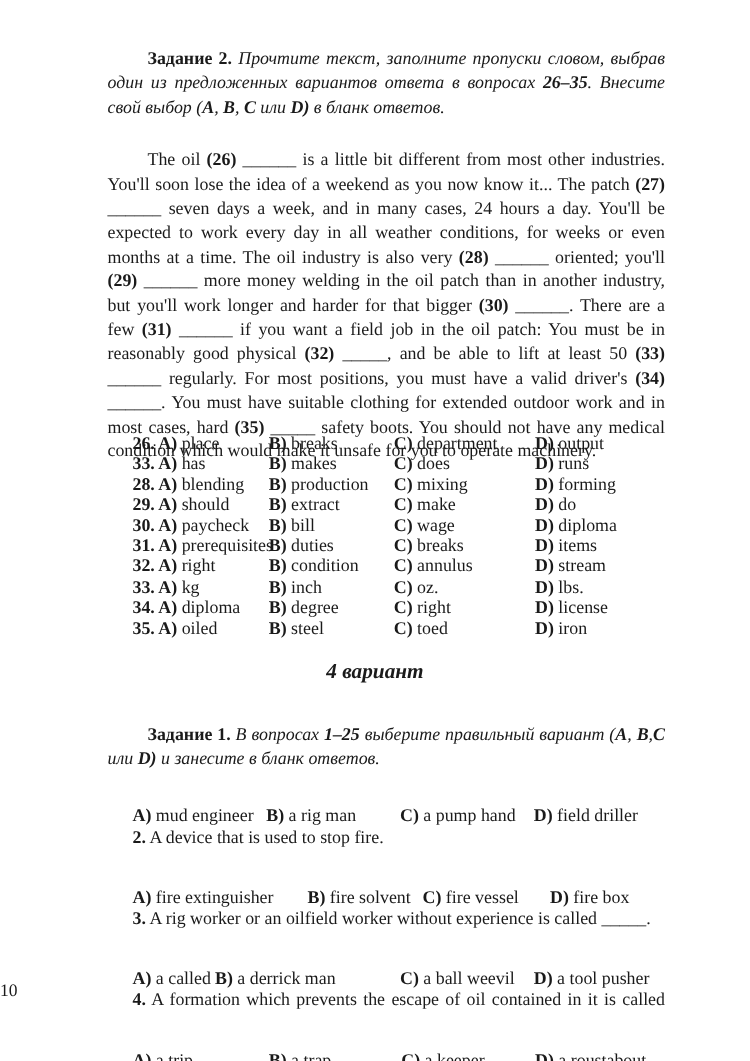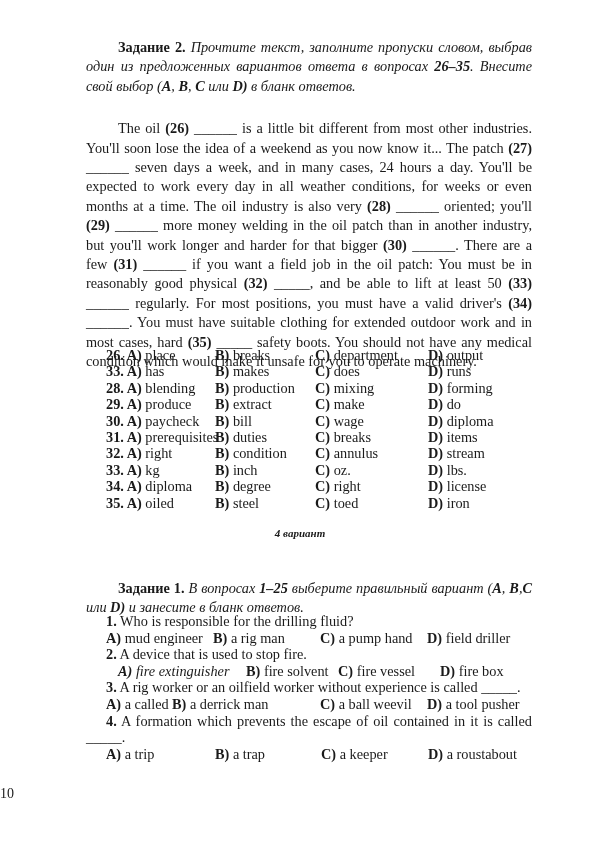--- a/index.html
+++ b/index.html
@@ -11,26 +11,26 @@
     .task-label { font-weight: bold; }
     .task-text { font-style: italic; }
     .bi { font-weight: bold; font-style: italic; }
     .b { font-weight: bold; }
     .passage { margin-top: 23px; }
     .grid { position: absolute; left: 106px; top: 347px; }
     .grow { height: 16.4px; line-height: 16.4px; position: relative; white-space: nowrap; }
     .grow span.cell { position: absolute; top: 0; }
     .c-a { left: 0; } .c-b { left: 109px; } .c-c { left: 209px; } .c-d { left: 322px; }
     .variant { position: absolute; left: 0; width: 600px; top: 527px; text-align: center;
-               font-weight: bold; font-style: italic; font-size: 11px; }
+               font-weight: bold; font-style: italic; font-size: 17px; }
     .task1 { position: absolute; left: 86px; top: 553px; width: 446px; margin-top: 26px; }
     .qblock { position: absolute; left: 106px; top: 613px; width: 426px; }
     .q { line-height: 16.6px; white-space: nowrap; position: relative; height: 16.6px; }
     .q.wrap { white-space: normal; text-align: justify; text-align-last: justify; height: 16.6px; }
-    .opts { position: relative; height: 16.6px; line-height: 16.6px; white-space: nowrap; }
+    .opts { position: relative; height: 16.6px; line-height: 16.6px; white-space: nowrap; margin-top: 32px; }
     .opts span.o { position: absolute; top: 0; }
     .cont { line-height: 16.6px; height: 16.6px; margin-left: -20px; }
     .pagenum { position: absolute; left: 0; width: 600px; top: 786px; font-size: 14px; }
   </style>
 </head>
 <body>
 
 <div class="page">
   <p class="para indent"><span class="task-label">Задание 2.</span><span class="task-text"> Прочтите текст, заполните пропуски словом, выбрав один из предложенных вариантов ответа в вопросах </span><span class="bi">26–35</span><span class="task-text">. Внесите свой выбор (</span><span class="bi">A</span><span class="task-text">, </span><span class="bi">B</span><span class="task-text">, </span><span class="bi">C</span><span class="task-text"> или </span><span class="bi">D)</span><span class="task-text"> в бланк ответов.</span></p>
 
@@ -50,21 +50,21 @@
       <span class="cell c-c"><span class="b">C) </span><span>does</span></span>
       <span class="cell c-d"><span class="b">D) </span><span>runs</span></span>
     </div>
     <div class="grow">
       <span class="cell c-a"><span class="b">28. A) </span><span>blending</span></span>
       <span class="cell c-b"><span class="b">B) </span><span>production</span></span>
       <span class="cell c-c"><span class="b">C) </span><span>mixing</span></span>
       <span class="cell c-d"><span class="b">D) </span><span>forming</span></span>
     </div>
     <div class="grow">
-      <span class="cell c-a"><span class="b">29. A) </span><span>produce</span></span>
+      <span class="cell c-a"><span class="b">29. A) </span><span>should</span></span>
       <span class="cell c-b"><span class="b">B) </span><span>extract</span></span>
       <span class="cell c-c"><span class="b">C) </span><span>make</span></span>
       <span class="cell c-d"><span class="b">D) </span><span>do</span></span>
     </div>
     <div class="grow">
       <span class="cell c-a"><span class="b">30. A) </span><span>paycheck</span></span>
       <span class="cell c-b"><span class="b">B) </span><span>bill</span></span>
       <span class="cell c-c"><span class="b">C) </span><span>wage</span></span>
       <span class="cell c-d"><span class="b">D) </span><span>diploma</span></span>
     </div>
@@ -100,43 +100,41 @@
     </div>
   </div>
 
 <div class="variant">4 вариант</div>
 
 <div class="task1">
   <p class="para indent"><span class="task-label">Задание 1.</span><span class="task-text"> В вопросах </span><span class="bi">1–25</span><span class="task-text"> выберите правильный вариант (</span><span class="bi">A</span><span class="task-text">, </span><span class="bi">B</span><span class="task-text">,</span><span class="bi">C</span><span class="task-text"> или </span><span class="bi">D)</span><span class="task-text"> и занесите в бланк ответов.</span></p>
 </div>
 
 <div class="qblock" id="qblock">
-    <div class="q"><span class="b">1.</span><span> Who is responsible for the drilling fluid?</span></div>
     <div class="opts">
       <span class="o" style="left: 0px;"><span class="b">A) </span><span>mud engineer</span></span>
       <span class="o" style="left: 107px;"><span class="b">B) </span><span>a rig man</span></span>
       <span class="o" style="left: 214px;"><span class="b">C) </span><span>a pump hand</span></span>
       <span class="o" style="left: 321px;"><span class="b">D) </span><span>field driller</span></span>
     </div>
     <div class="q"><span class="b">2.</span><span> A device that is used to stop fire.</span></div>
     <div class="opts">
-      <span class="o" style="left: 12px; font-style: italic;"><span class="b">A) </span><span>fire extinguisher</span></span>
+      <span class="o" style="left: 0px;"><span class="b">A) </span><span>fire extinguisher</span></span>
       <span class="o" style="left: 140px;"><span class="b">B) </span><span>fire solvent</span></span>
       <span class="o" style="left: 232px;"><span class="b">C) </span><span>fire vessel</span></span>
       <span class="o" style="left: 334px;"><span class="b">D) </span><span>fire box</span></span>
     </div>
     <div class="q"><span class="b">3.</span><span> A rig worker or an oilfield worker without experience is called _____.</span></div>
     <div class="opts">
       <span class="o" style="left: 0px;"><span class="b">A) </span><span>a called</span></span>
       <span class="o" style="left: 66px;"><span class="b">B) </span><span>a derrick man</span></span>
       <span class="o" style="left: 214px;"><span class="b">C) </span><span>a ball weevil</span></span>
       <span class="o" style="left: 321px; text-align: right;"><span class="b">D) </span><span>a tool pusher</span></span>
     </div>
     <div class="q wrap"><span class="b">4.</span><span> A formation which prevents the escape of oil contained in it is called</span></div>
-    <div class="cont">_____.</div>
     <div class="opts">
       <span class="o" style="left: 0px;"><span class="b">A) </span><span>a trip</span></span>
       <span class="o" style="left: 109px;"><span class="b">B) </span><span>a trap</span></span>
       <span class="o" style="left: 215px;"><span class="b">C) </span><span>a keeper</span></span>
       <span class="o" style="left: 322px;"><span class="b">D) </span><span>a roustabout</span></span>
     </div>
   </div>
 
 <div class="pagenum">10</div>
 

